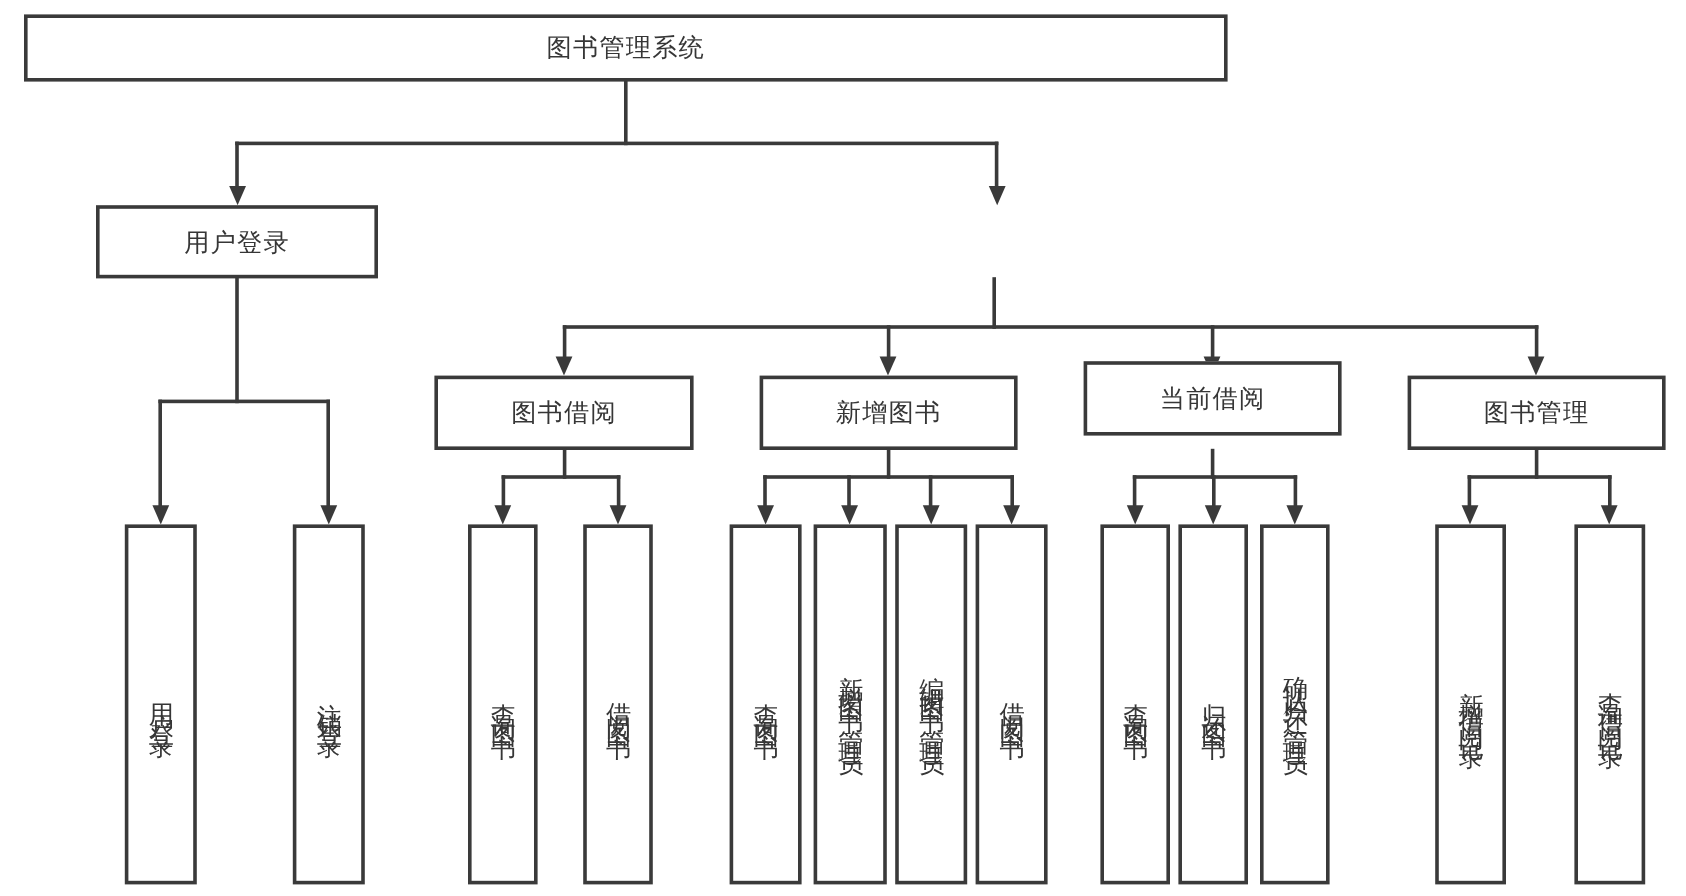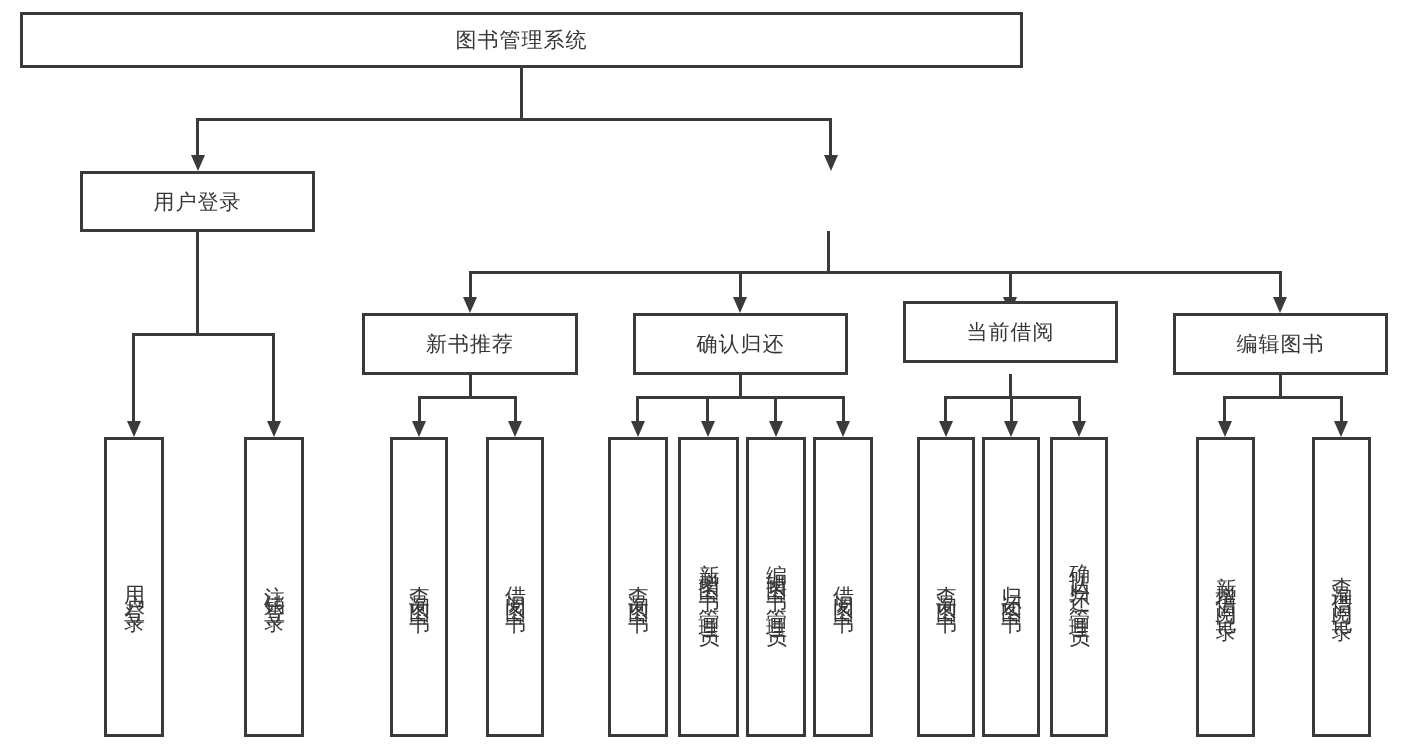--- a/index.html
+++ b/index.html
@@ -91,30 +91,30 @@
   <div class="vline" style="left:469px; top:271px; width:3px; height:28px;"></div>
   <div class="arrow-down" style="left:463px; top:297px;"></div>
   <div class="vline" style="left:739px; top:271px; width:3px; height:28px;"></div>
   <div class="arrow-down" style="left:733px; top:297px;"></div>
   <div class="vline" style="left:1009px; top:271px; width:3px; height:28px;"></div>
   <div class="arrow-down" style="left:1003px; top:297px;"></div>
   <div class="vline" style="left:1279px; top:271px; width:3px; height:28px;"></div>
   <div class="arrow-down" style="left:1273px; top:297px;"></div>
 
   <div class="box" style="left:362px; top:313px; width:216px; height:62px;">
-    <span>新书推荐</span>
+    <span>图书借阅</span>
   </div>
   <div class="box" style="left:633px; top:313px; width:215px; height:62px;">
-    <span>确认归还</span>
+    <span>新增图书</span>
   </div>
   <div class="box" style="left:903px; top:301px; width:215px; height:62px;">
     <span>当前借阅</span>
   </div>
   <div class="box" style="left:1173px; top:313px; width:215px; height:62px;">
-    <span>编辑图书</span>
+    <span>图书管理</span>
   </div>
 
   <div class="vline" style="left:469px; top:374px; width:3px; height:25px;"></div>
   <div class="hline" style="left:418px; top:396px; width:99px; height:3px;"></div>
   <div class="vline" style="left:418px; top:396px; width:3px; height:28px;"></div>
   <div class="arrow-down" style="left:412px; top:421px;"></div>
   <div class="vline" style="left:514px; top:396px; width:3px; height:28px;"></div>
   <div class="arrow-down" style="left:508px; top:421px;"></div>
 
   <div class="vline" style="left:739px; top:374px; width:3px; height:25px;"></div>

